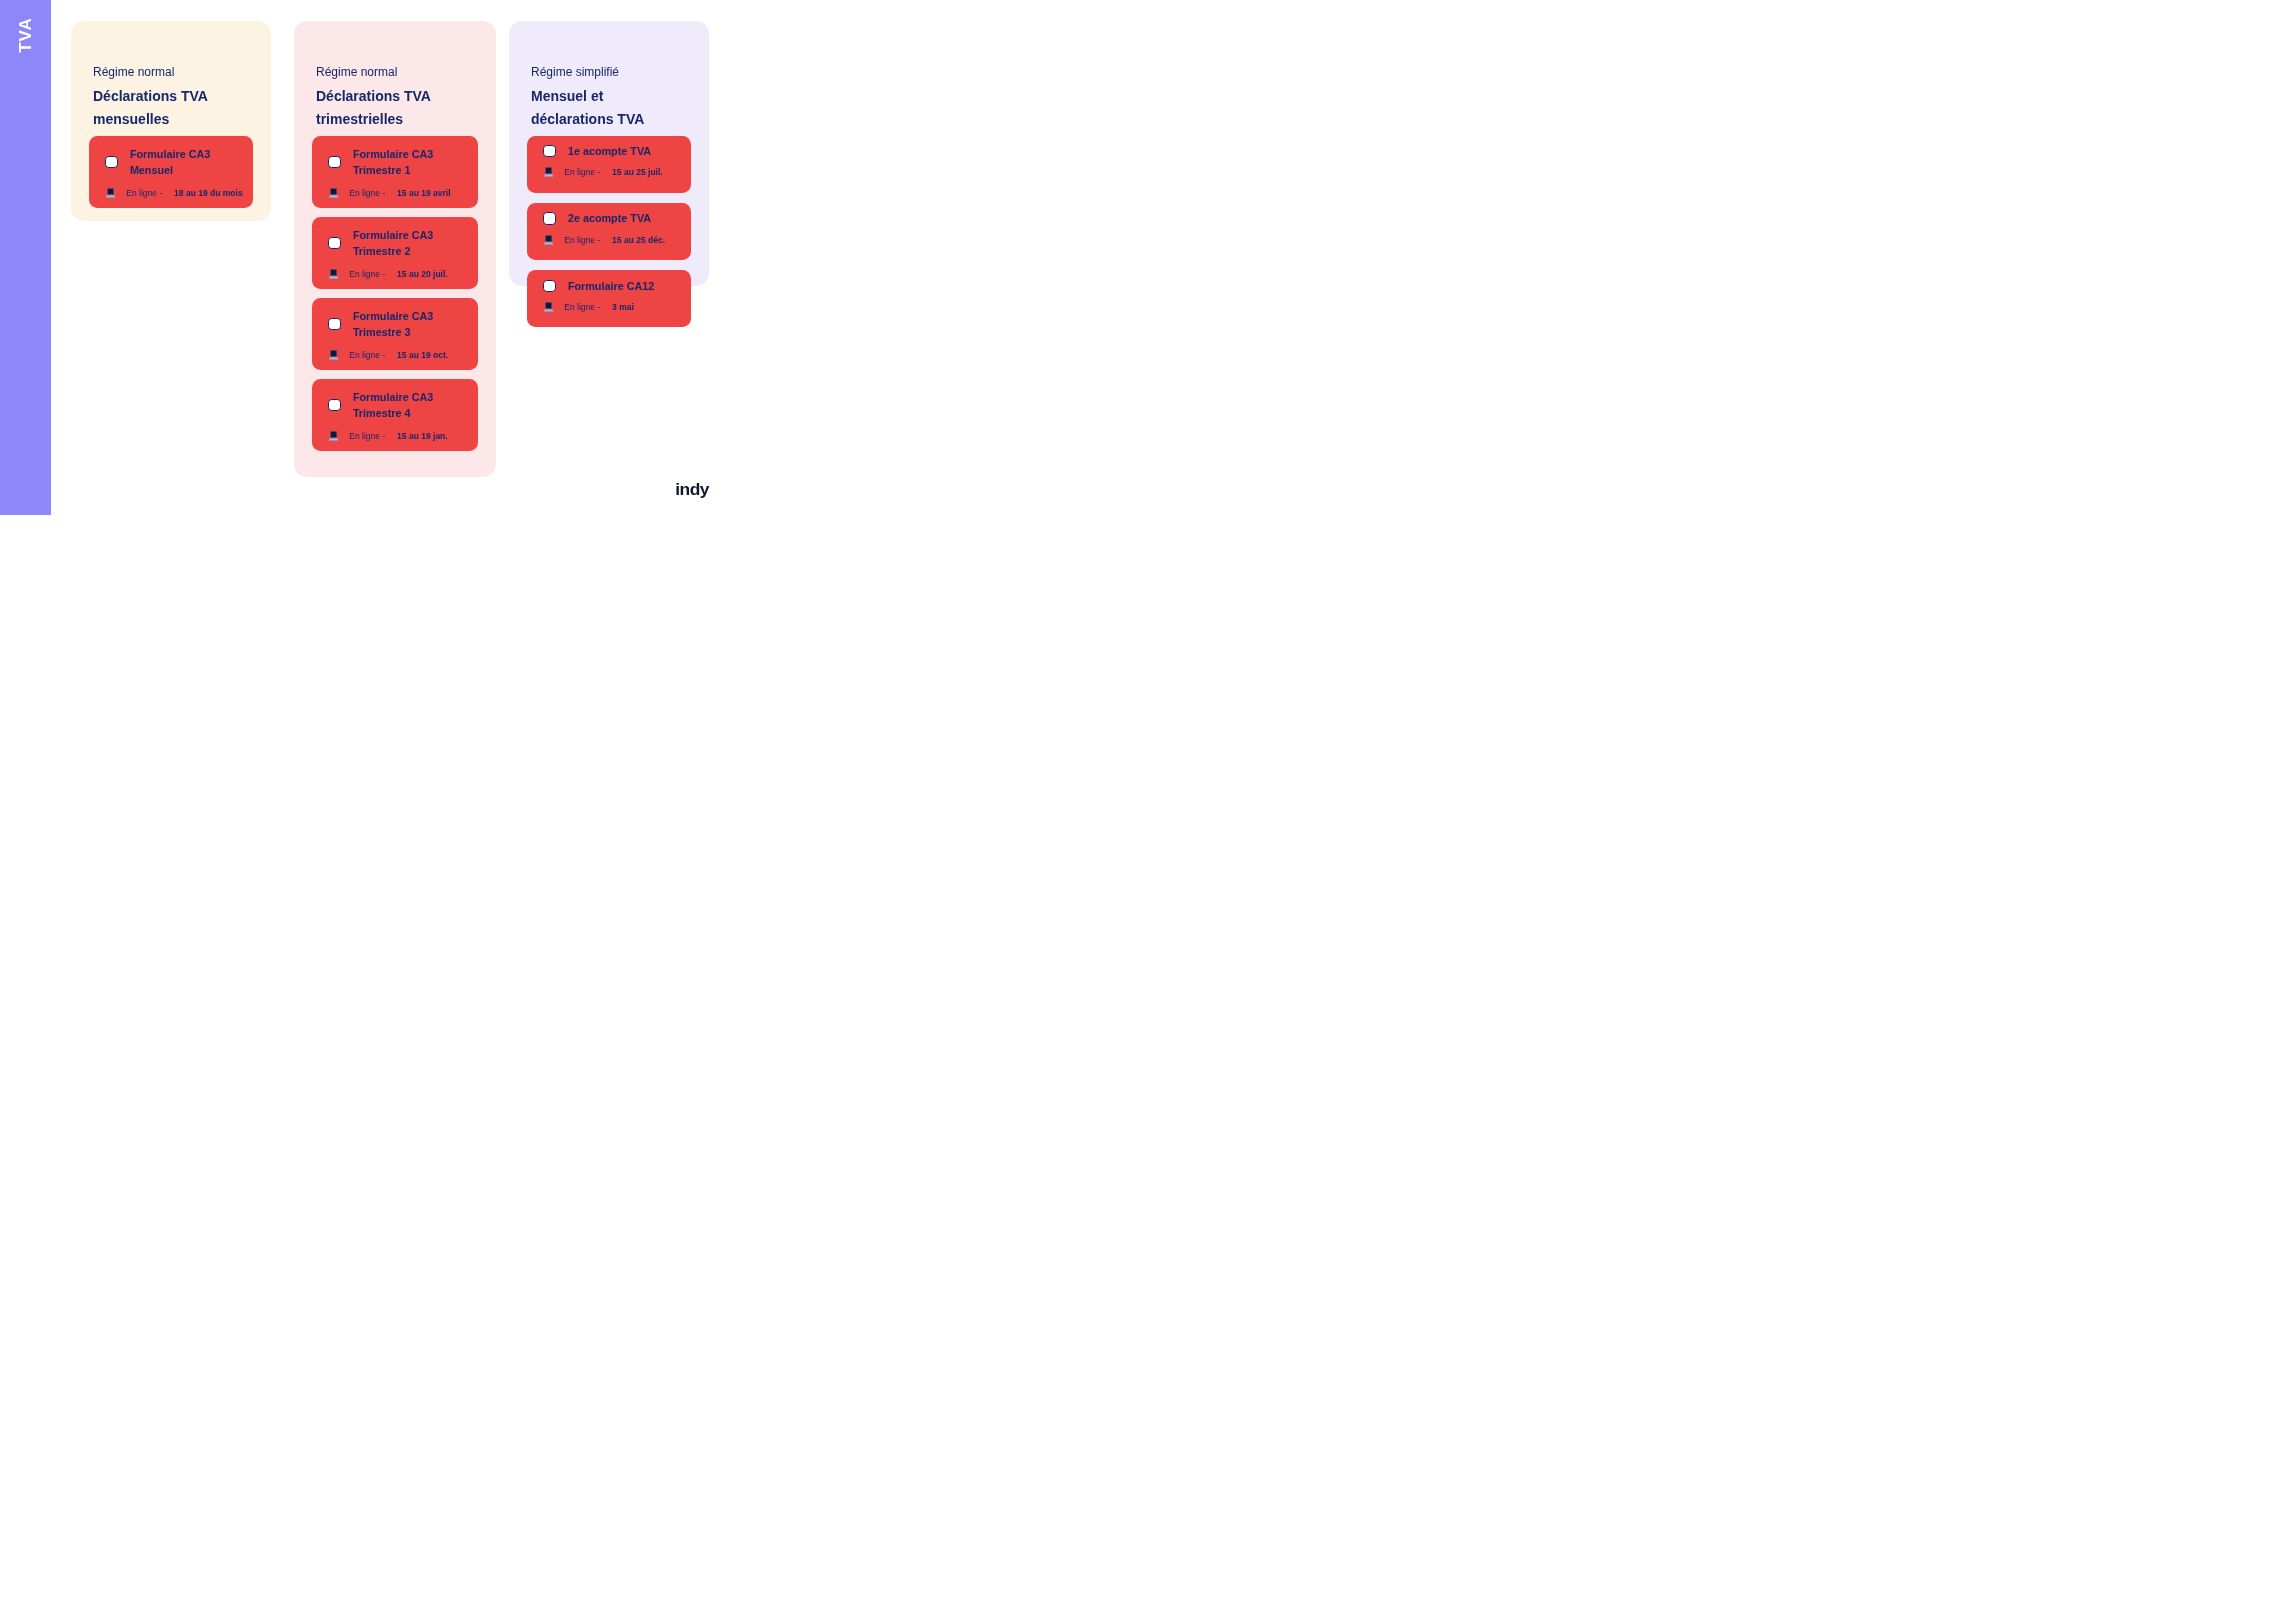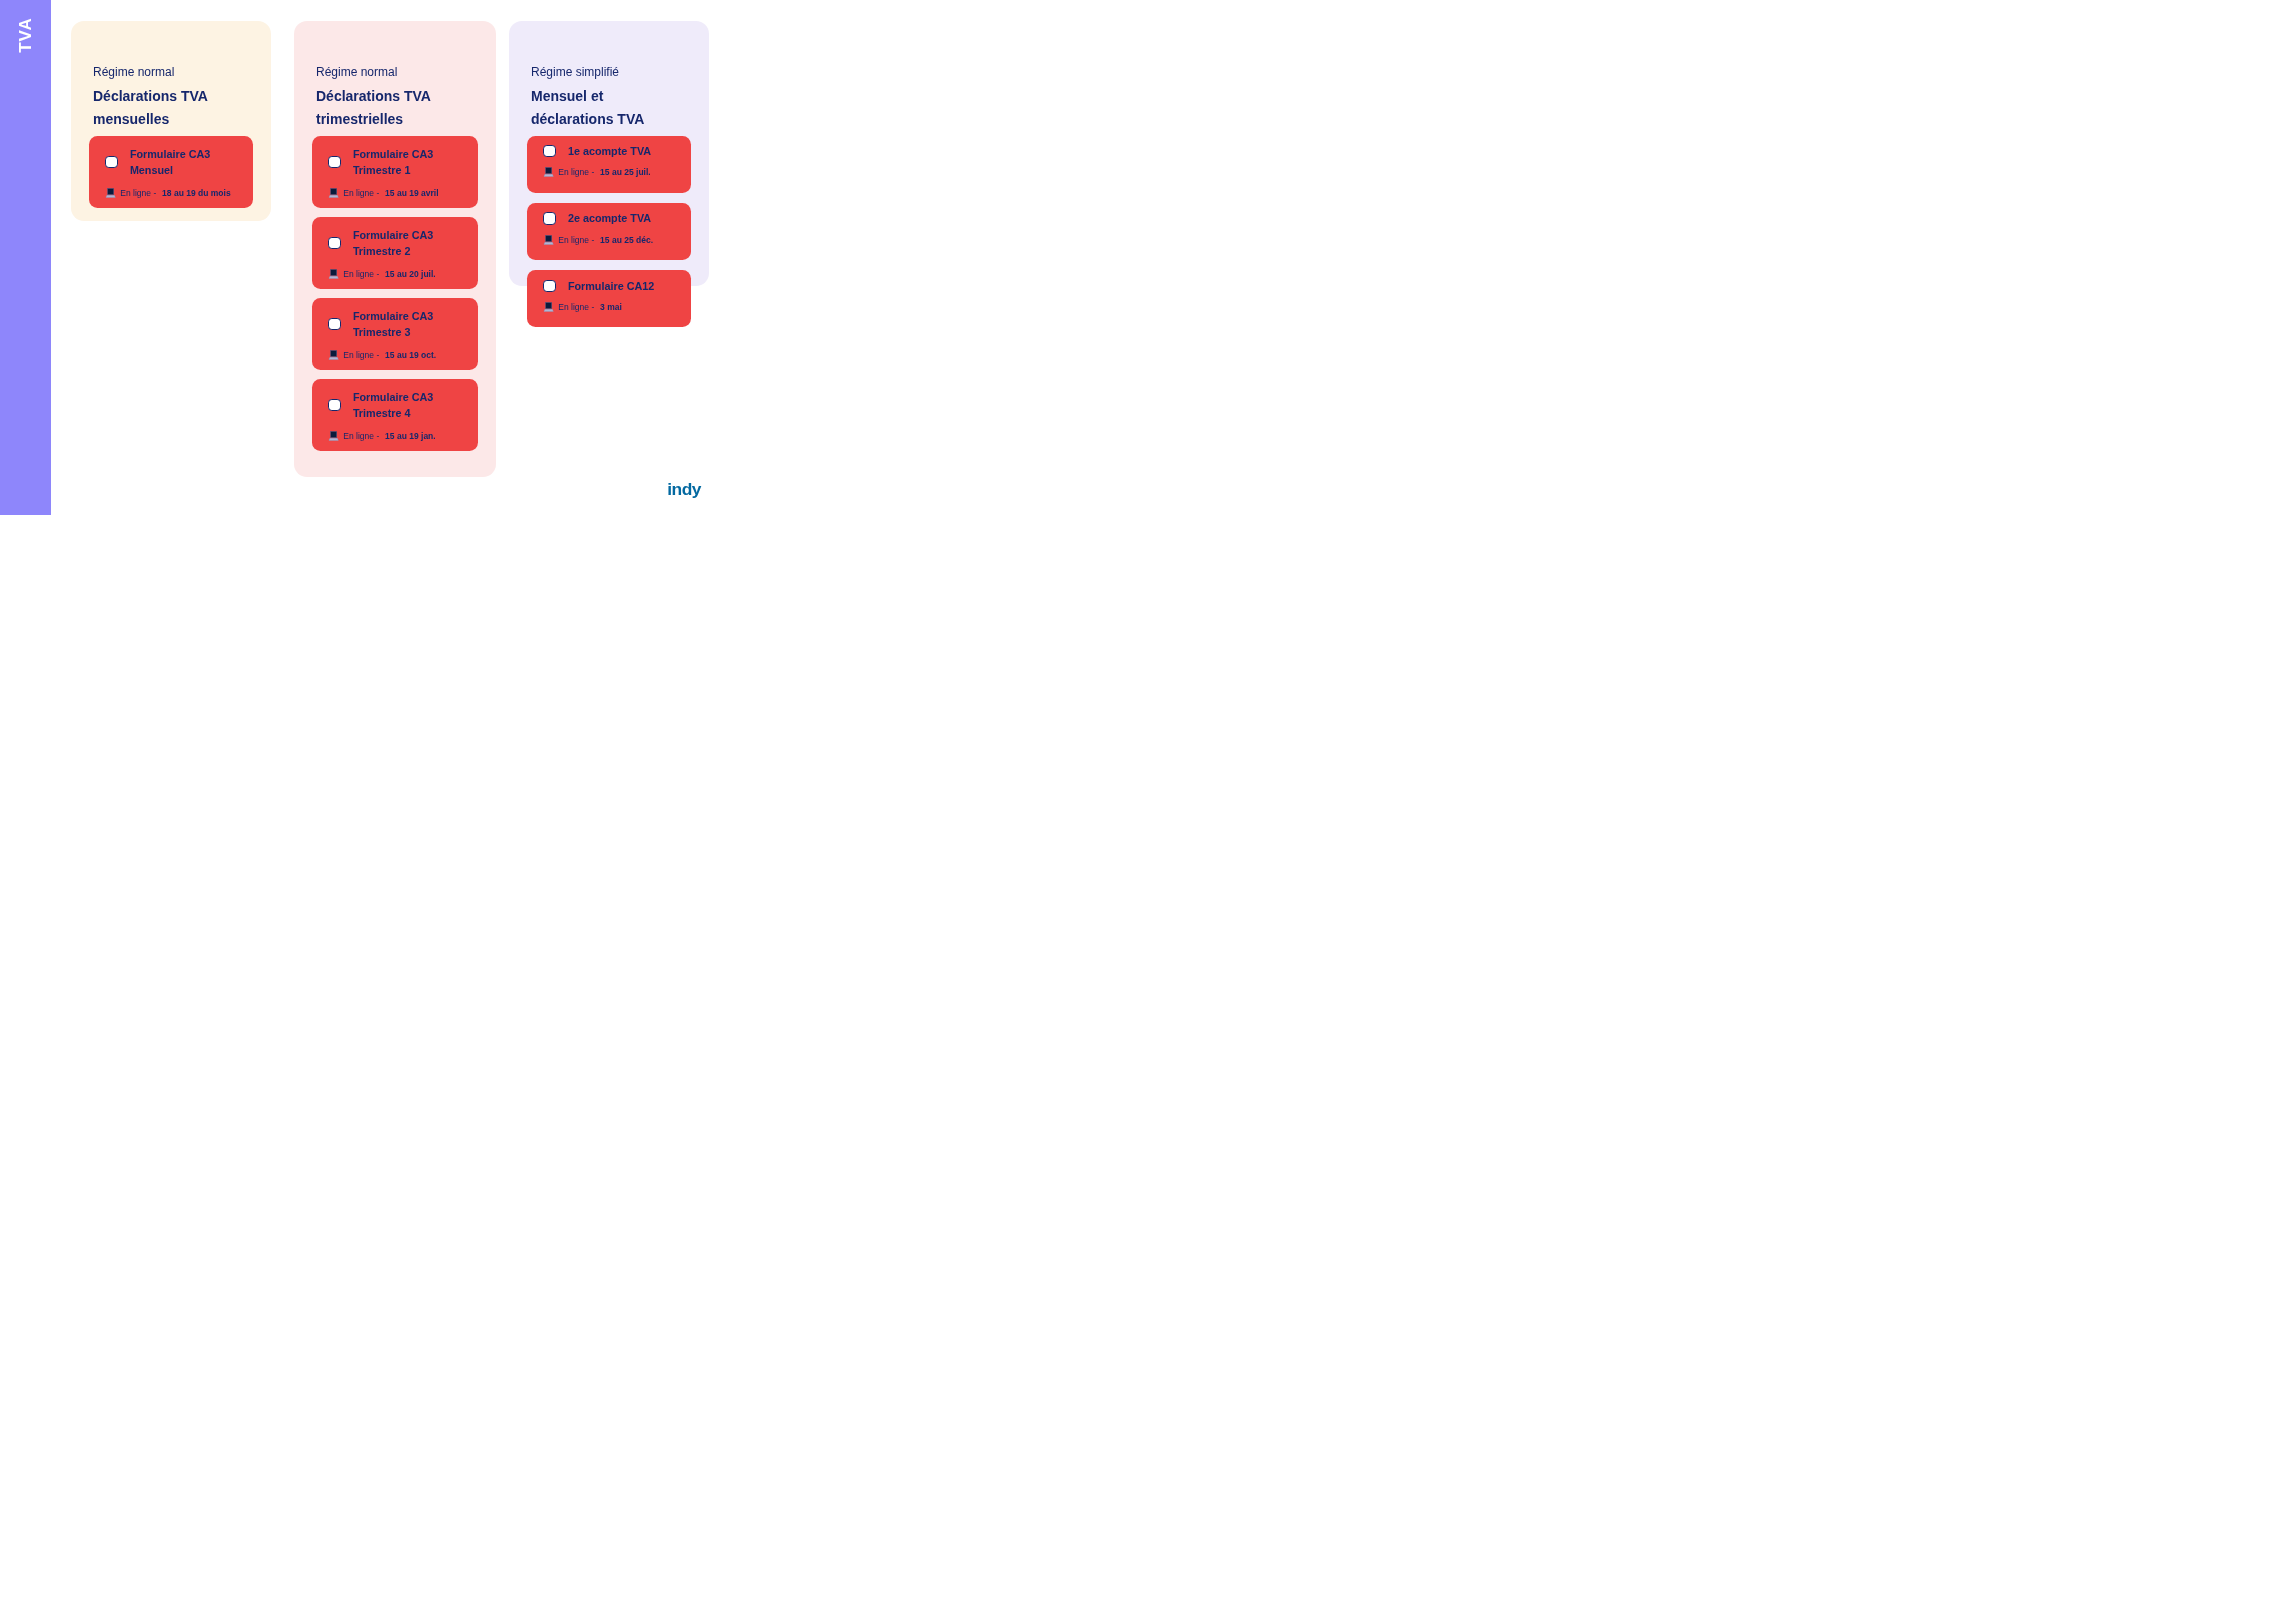--- a/index.html
+++ b/index.html
@@ -43,28 +43,28 @@
   .card-tall{height:72px;}
   .card-short{height:57px;padding-top:8.5px;padding-bottom:15px;}
   .card-top{display:flex;align-items:center;gap:12.2px;}
   .checkbox{
     width:12.7px;height:12.7px;flex:0 0 12.7px;
     border:1.4px solid #16276C;border-radius:3.8px;background:#ffffff;
     box-sizing:border-box;
   }
   .card-title{color:#16276C;font-size:10.8px;font-weight:700;line-height:16px;}
   .card-short .card-title{line-height:14px;}
-  .date-row{margin-top:auto;display:flex;align-items:center;gap:4px;color:#16276C;font-size:8.5px;}
+  .date-row{margin-top:auto;display:flex;align-items:center;gap:10px;color:#16276C;font-size:8.5px;}
   .date-prefix{font-weight:400;margin-right:1.9px;white-space:nowrap;}
   .date-bold{font-weight:700;white-space:nowrap;}
   .laptop-icon{flex:0 0 11.3px;}
   
   .indy-logo{
-    position:absolute;right:27px;bottom:15px;
-    color:#0369a1;font-size:17.4px;font-weight:700;letter-spacing:-0.5px;
+    position:absolute;right:19px;bottom:15px;
+    color:#0f172a;font-size:17.4px;font-weight:700;letter-spacing:-0.5px;
   }
 </style>
 </head>
 <body>
 
 <div class="canvas">
 
   <aside class="sidebar">
     <div class="sidebar-label-box">
       <span class="sidebar-label">TVA</span>

